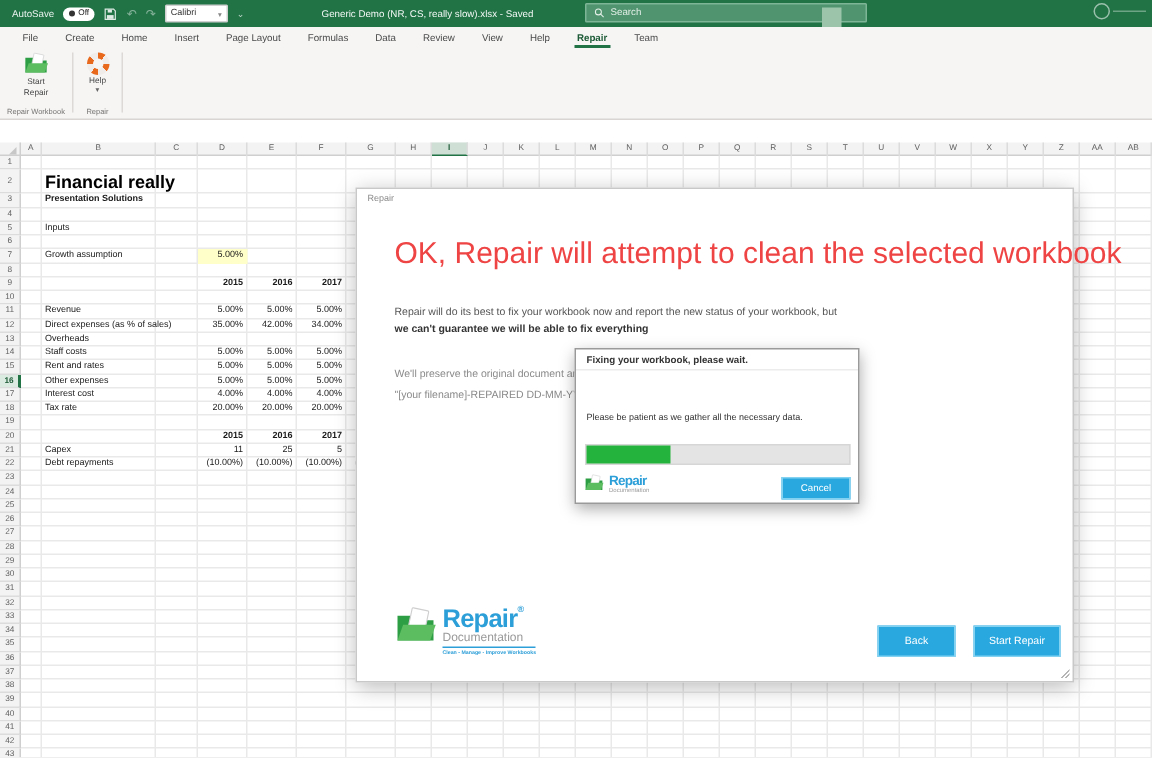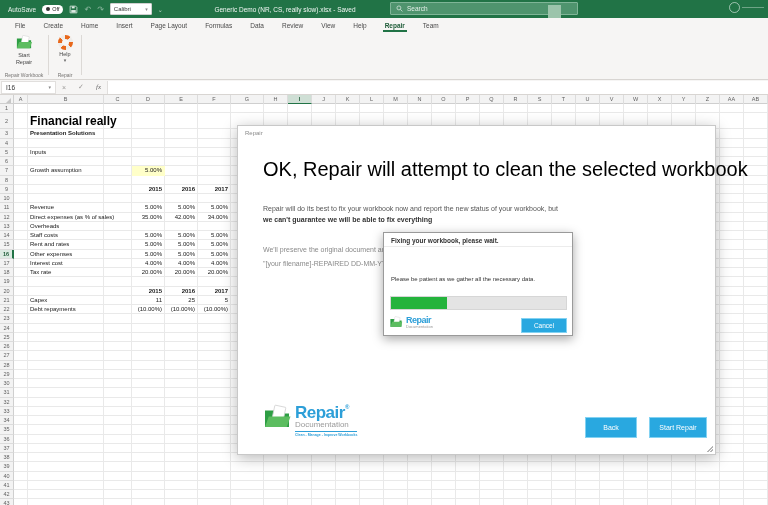--- a/index.html
+++ b/index.html
@@ -82,21 +82,21 @@
   .cell.h1 { font-size:12px; font-weight:bold; color:#000; line-height:1.2; }
   .cell.bold { font-weight:bold; }
   .cell.num { text-align:right; padding-right:3px; padding-left:0; }
   .cell.year { text-align:right; padding-right:3px; padding-left:0; font-weight:bold; }
   .cell.input { text-align:right; padding-right:3px; padding-left:0; background:#ffffc9; }
 
   
   .dialog { position:absolute; left:237px; top:125px; width:479px; height:330px; background:#fff;
             border:1px solid #c8c8c8; box-shadow:0 3px 14px rgba(0,0,0,.28); z-index:10; }
   .dlg-title { position:absolute; left:7px; top:4px; font-size:6px; color:#8a8a8a; }
-  .dlg-head { position:absolute; left:25px; top:32px; font-size:20px; font-weight:300; color:#000000;
+  .dlg-head { position:absolute; left:25px; top:32px; font-size:20px; font-weight:300; color:#ef4444;
               white-space:nowrap;text-align:center; }
   .dlg-p1 { position:absolute; left:25px; top:79px; font-size:7px; color:#555; }
   .dlg-p2 { position:absolute; left:25px; top:90px; font-size:7px; font-weight:bold; color:#333; }
   .dlg-p3 { position:absolute; left:25px; top:120px; font-size:7px; color:#8a8a8a; }
   .dlg-p4 { position:absolute; left:25px; top:134px; font-size:7px; color:#8a8a8a; }
   .logo { position:absolute; display:flex; align-items:flex-start; gap:3px; }
   .logo-big { left:24px; top:278px; }
   .logo-text .logo-name { font-size:17px; font-weight:bold; color:#2d9fd8; line-height:1; letter-spacing:-.5px; }
   .logo-text .logo-tm { font-size:6px; vertical-align:top; color:#2d9fd8; }
   .logo-text .logo-sub { font-size:8px; color:#9a9a9a; line-height:1.1; }
@@ -196,30 +196,20 @@
       <div class="rb-btn">
         <span class="lifebuoy"></span>
         <span class="rb-label">Help</span>
         <span class="rb-caret">▾</span>
       </div>
       <div class="group-name">Repair</div>
     </div>
     <div class="rb-sep" style="left:81px;"></div>
   </div>
 
-  <div class="fbar">
-    <div class="namebox">
-      <span>I16</span>
-      <span class="nb-caret">▾</span>
-    </div>
-    <span class="fb-ico">×</span>
-    <span class="fb-ico">✓</span>
-    <span class="fb-ico fb-fx">fx</span>
-    <div class="fb-field"></div>
-  </div>
 
   <div class="colheads" id="colheads">
     <div class="corner"></div>
   <div class="chead" style="left: 14px; width: 14px;">A</div>
       <div class="chead" style="left: 28px; width: 76px;">B</div>
       <div class="chead" style="left: 104px; width: 28px;">C</div>
       <div class="chead" style="left: 132px; width: 33px;">D</div>
       <div class="chead" style="left: 165px; width: 33px;">E</div>
       <div class="chead" style="left: 198px; width: 33px;">F</div>
       <div class="chead" style="left: 231px; width: 33px;">G</div>

